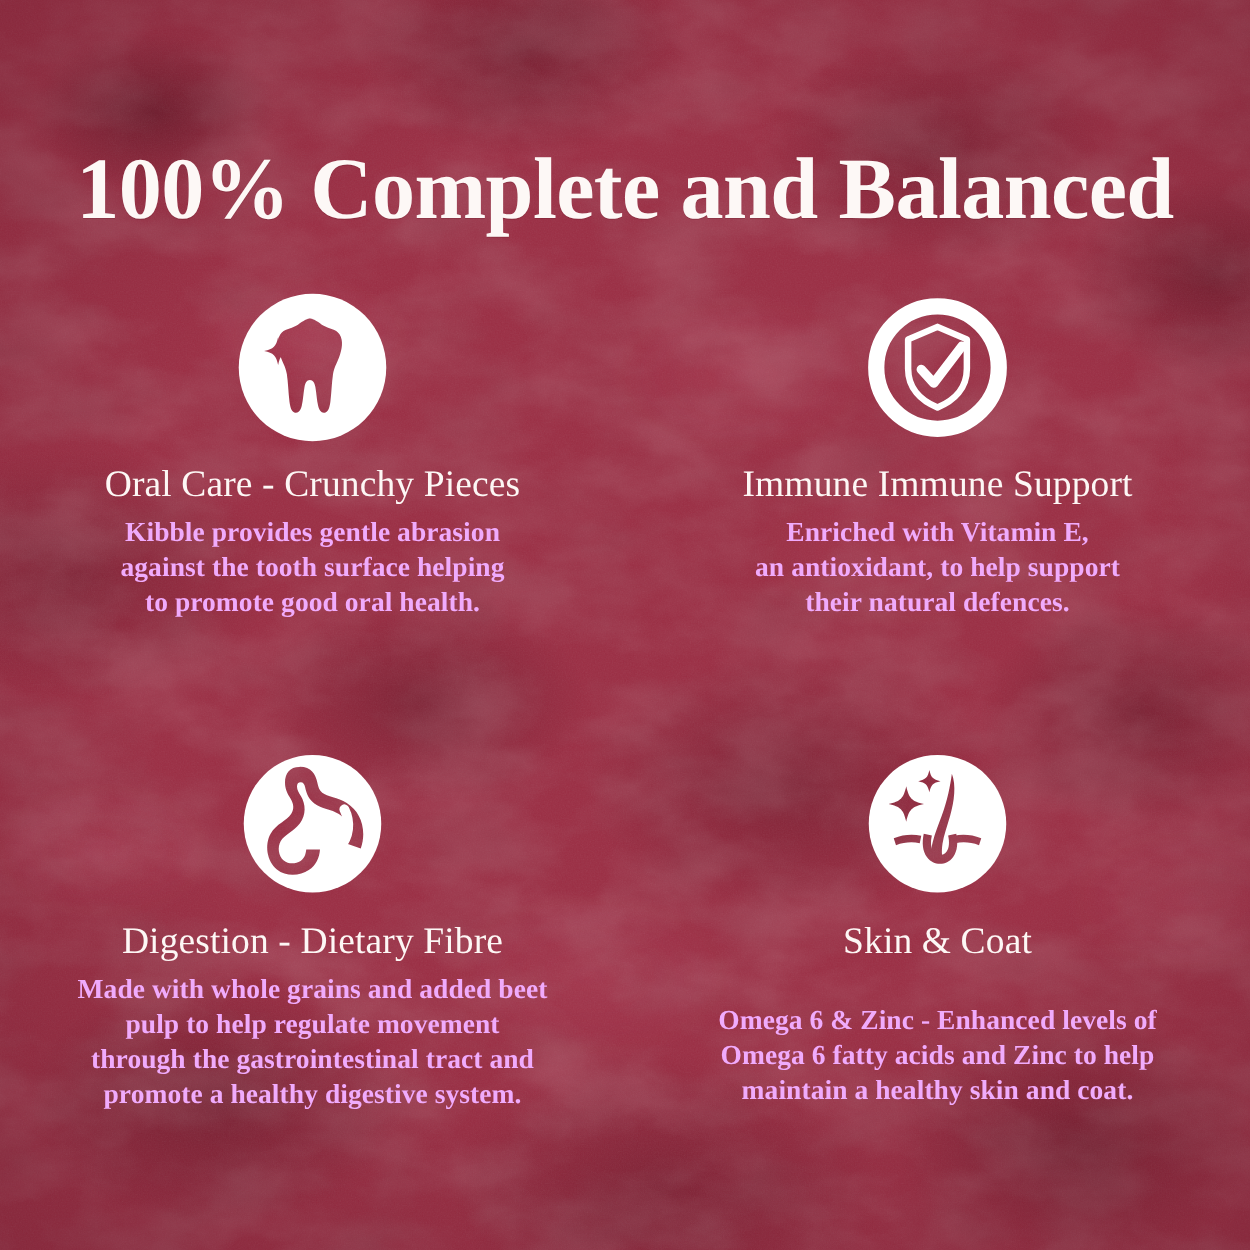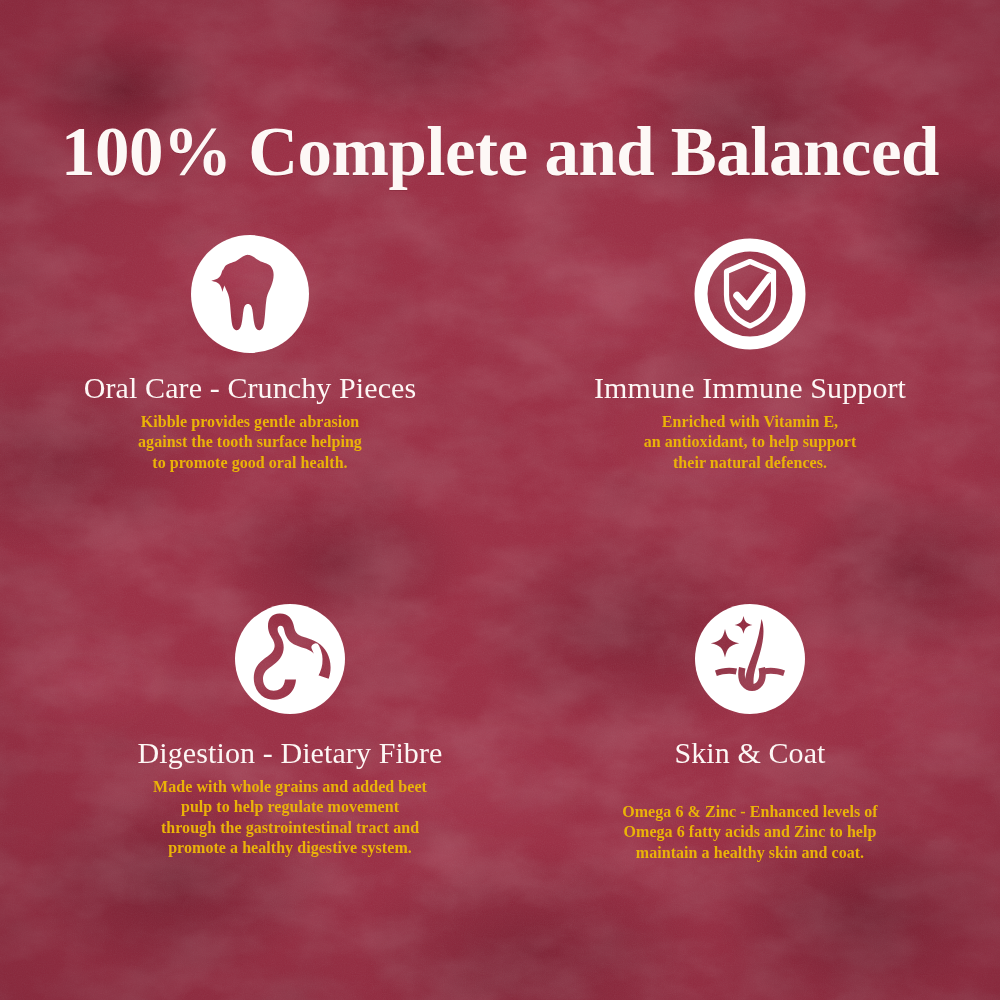--- a/index.html
+++ b/index.html
@@ -91,21 +91,21 @@
     height: 760px;
   }
   .cell {
     position: absolute;
     width: 500px;
     text-align: center;
     color: #fbf2f0;
   }
   .cell-tl { left: 0;   top: 0;   }
   .cell-tr { left: 500px; top: 0; }
-  .cell-bl { left: 0;   top: 365px; margin-left: 40px; }
+  .cell-bl { left: 0;   top: 365px; }
   .cell-br { left: 500px; top: 365px; }
 
   .icon-wrap {
     height: 128px;
     display: flex;
     align-items: center;
     justify-content: center;
   }
   .icon-wrap svg { display: block; }
 
@@ -115,23 +115,23 @@
     font-size: 30px;
     line-height: 1.06;
     color: #fdf7f5;
     margin: 14px 0 8px 0;
     letter-spacing: 0.1px;
     white-space: nowrap;
   }
   .feat-body {
     font-family: "Liberation Serif", "DejaVu Serif", serif;
     font-weight: 700;
-    font-size: 16px;
+    font-size: 22px;
     line-height: 1.28;
-    color: #eab308;
+    color: #f0abfc;
     margin: 0 auto;
     width: 470px;
     white-space: pre-line;
     letter-spacing: 0.05px;
   }
   .cell-bl .feat-body { width: 500px; text-align: center; }
   .cell-br .feat-body { width: 492px; margin-top: 33px; }
   .cell-tl .feat-body { width: 440px; }
   .cell-tr .feat-body { width: 420px; }
 </style>

